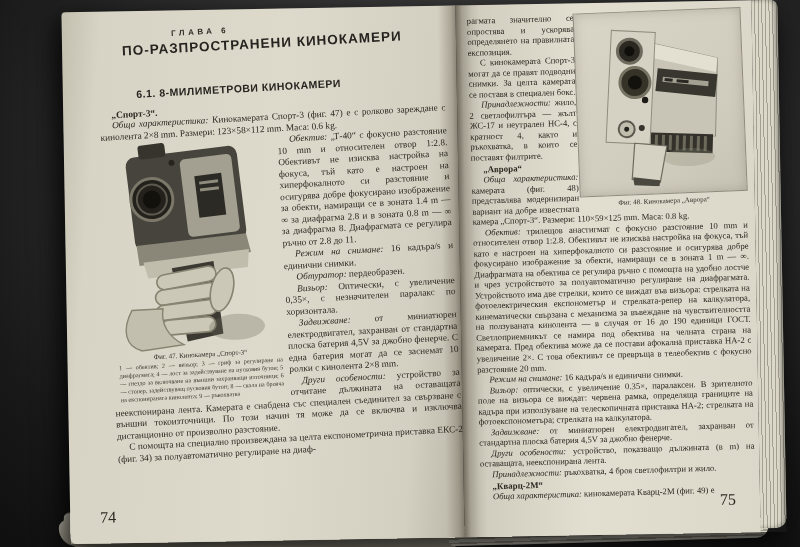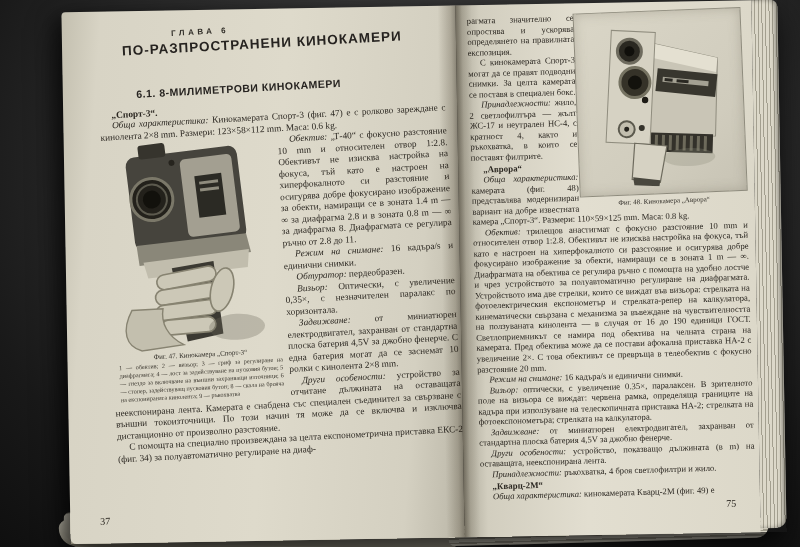--- a/index.html
+++ b/index.html
@@ -32,21 +32,21 @@
   .chapter-title{font-family:"Liberation Sans",sans-serif;font-size:13.5px;font-weight:bold;letter-spacing:1px;margin:0 0 0 26px;color:#262320;}
   .section-title{font-family:"Liberation Sans",sans-serif;font-size:10.5px;font-weight:bold;letter-spacing:.5px;margin:30px 0 9px 38px;color:#262320;}
   .model-heading{font-weight:bold;font-size:9.4px;text-indent:12px;margin:2px 0 0 0;}
   .para{margin:0;font-size:9.3px;line-height:1.24;text-align:justify;text-indent:12px;}
   .para .lead{font-style:italic;}
   .para.cont{text-indent:0;}
   .fig47{float:left;width:176px;margin:3px 9px 0 0;}
   .fig47 svg{display:block;width:176px;height:210px;}
   .figcap-title{font-size:7px;text-align:center;margin:2px 0 1px 0;color:#33302a;}
   .figcap-legend{font-size:6.2px;line-height:1.3;text-align:justify;color:#3c3830;padding:0 6px;}
-  .pnum{position:absolute;font-size:10px;font-family:"Liberation Serif",serif;color:#2b2721;z-index:7;}
+  .pnum{position:absolute;font-size:16px;font-family:"Liberation Serif",serif;color:#2b2721;z-index:7;}
   .pnum-left{left:30px;bottom:17px;}
   .pnum-right{right:24px;bottom:24px;}
 
   .content-right{position:absolute;left:11px;right:10px;top:9px;bottom:30px;
     transform:rotate(-.7deg);transform-origin:50% 0;font-family:"Liberation Serif",serif;color:#2b2721;}
   .content-right .para{font-size:8.7px;line-height:1.21;}
   .content-right .model-heading{font-size:8.9px;}
   .fig48{float:right;width:168px;margin:2px 0 3px 7px;transform:rotate(-.6deg);}
   .fig48 .frame{border:1px solid #8e8b7d;background:linear-gradient(140deg,#dad6c7 0%,#d0ccbd 70%,#c7c3b4 100%);
     padding:7px 6px;box-shadow:inset 0 0 12px rgba(120,115,100,.35);}
@@ -109,21 +109,21 @@
           </figure>
 
           <p class="para"><span class="lead">Обектив:</span><span> „Т-40“ с фокусно разстояние 10 mm и относителен отвор 1:2.8. Обективът не изисква настройка на фокуса, тъй като е настроен на хиперфокалното си разстояние и осигурява добре фокусирано изображение за обекти, намиращи се в зоната 1.4 m — ∞ за диафрагма 2.8 и в зоната 0.8 m — ∞ за диафрагма 8. Диафрагмата се регулира ръчно от 2.8 до 11.</span></p>
           <p class="para"><span class="lead">Режим на снимане:</span><span> 16 кадъра/s и единични снимки.</span></p>
           <p class="para"><span class="lead">Обтуратор:</span><span> пердеобразен.</span></p>
           <p class="para"><span class="lead">Визьор:</span><span> Оптически, с увеличение 0,35×, с незначителен паралакс по хоризонтала.</span></p>
           <p class="para"><span class="lead">Задвижване:</span><span> от миниатюрен електродвигател, захранван от стандартна плоска батерия 4,5V за джобно фенерче. С една батерия могат да се заснемат 10 ролки с кинолента 2×8 mm.</span></p>
           <p class="para"><span class="lead">Други особености:</span><span> устройство за отчитане дължината на оставащата неекспонирана лента. Камерата е снабдена със специален съединител за свързване с външни токоизточници. По този начин тя може да се включва и изключва дистанционно от произволно разстояние.</span></p>
           <p class="para"><span class="lead"></span><span>С помощта на специално произвеждана за целта експонометрична приставка ЕКС-2 (фиг. 34) за полуавтоматично регулиране на диаф-</span></p>
         </div>
-        <div class="pnum pnum-left">37</div>
+        <div class="pnum pnum-left">74</div>
       </div>
 
       <div class="page page-right">
         <div class="content-right">
 
           <figure class="fig48" style="margin-block:0;margin-inline:0">
             <div class="frame">
               <svg viewBox="0 0 146 168">
 
                 <path d="M64 24 L132 42 L127 120 L60 118 Z" fill="#c9c5b6" stroke="#8f8c7e" stroke-width="1"></path>

